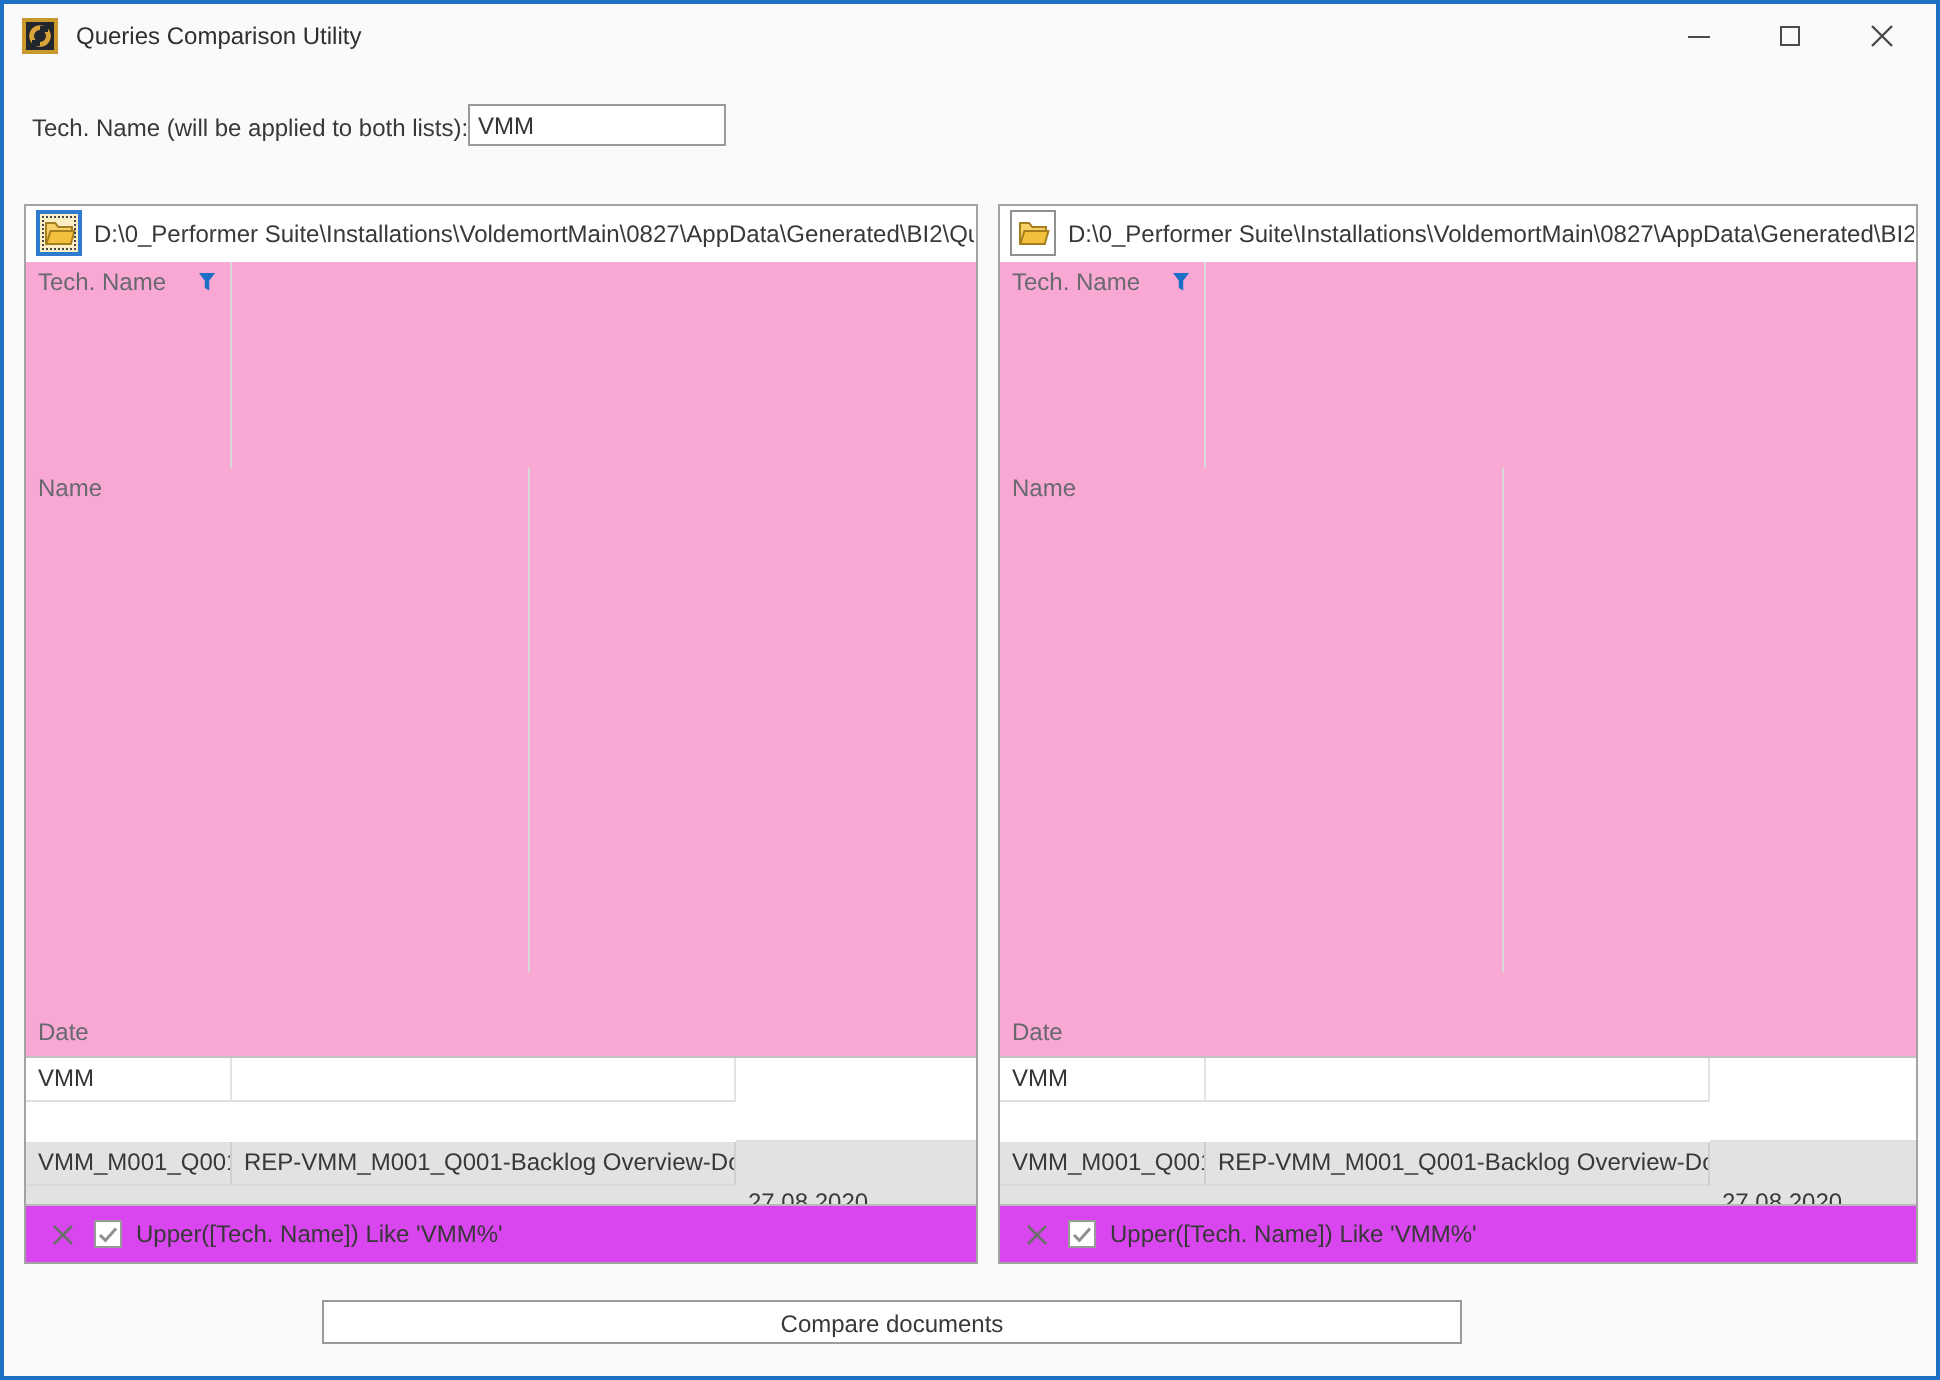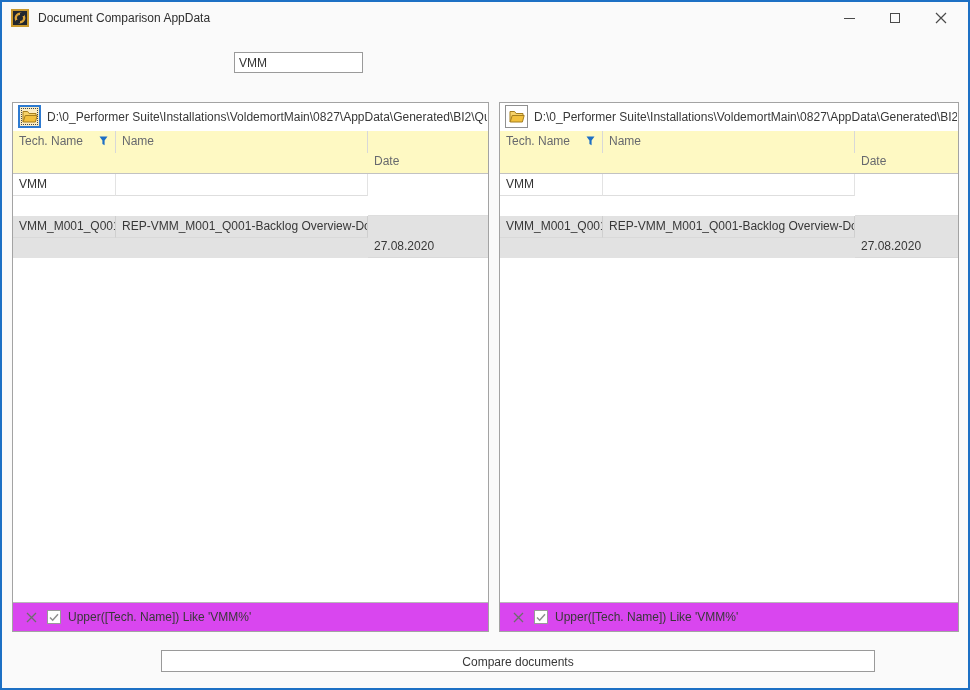--- a/index.html
+++ b/index.html
@@ -33,72 +33,73 @@
     display:flex;align-items:center;justify-content:center;padding:0;cursor:default;}
   .browse-focused{border:2px solid #2e7bd1;outline:1px dotted #44484c;outline-offset:-4px;background:#fbedc4;}
   .browse-normal{border:1px solid #909090;background:#fff;}
   .path-text{position:absolute;left:34px;top:0;right:1px;height:28px;line-height:28px;white-space:nowrap;overflow:hidden;color:#383838;}
   .grid{position:absolute;top:28px;left:0;right:0;}
   .grow{display:flex;width:100%;box-sizing:border-box;}
   .cell{box-sizing:border-box;padding:0 0 0 6px;white-space:nowrap;overflow:hidden;line-height:21px;height:22px;}
   .c1{width:103px;flex:0 0 103px;position:relative;}
   .c2{width:252px;flex:0 0 252px;}
   .c3{flex:1 1 auto;margin-top:20px;}
-  .hrow{border-bottom:1px solid #c2c2c2;background:#fef9c3;color:#67696e;}
+  .hrow{border-bottom:1px solid #c2c2c2;background:#f9a8d4;color:#67696e;flex-direction:column;}
   .hrow .cell{border-right:1px solid #d8d8d8;}
   .hrow .cell:last-child{border-right:none;}
   .filter-funnel{position:absolute;right:7px;top:5px;}
   .frow{background:#fff;color:#333;}
   .frow .cell{border-right:1px solid #e3e3e3;border-bottom:1px solid #dedede;}
   .frow .cell:last-child{border-right:none;}
   .drow{background:#e2e2e2;color:#383838;}
   .drow .cell{border-right:1px solid #cfcfcf;border-bottom:1px solid #d9d9d9;}
   .drow .cell:last-child{border-right:none;}
   
   .filter-bar{position:absolute;left:0;right:0;bottom:0;height:29px;border-top:1px solid #b9b9b9;background:#d946ef;
     display:flex;align-items:center;padding-left:10px;box-sizing:border-box;}
   .clear-x{width:16px;height:16px;display:flex;align-items:center;justify-content:center;margin-right:8px;}
   .chkbox{width:14px;height:14px;box-sizing:border-box;border:1px solid #9a9a9a;background:#fff;
     display:flex;align-items:center;justify-content:center;margin-right:7px;}
   .filter-expr{color:#383838;}
   
   .compare-btn{
-    position:absolute;left:159px;top:648px;width:714px;height:22px;box-sizing:border-box;
+    position:absolute;left:159px;top:648px;width:570px;height:22px;box-sizing:border-box;
     background:#fff;border:1px solid #9a9a9a;color:#383838;
     font-family:"Liberation Sans",sans-serif;font-size:12px;text-align:center;line-height:20px;cursor:default;
   }
 </style>
 </head>
 <body>
 
 <div class="window">
 
   <div class="titlebar">
     <svg class="app-icon" viewBox="0 0 18 18">
       <rect x="1" y="1" width="16" height="16" fill="#22272e" stroke="#c9992e" stroke-width="2"></rect>
       <circle cx="9" cy="9" r="4.2" fill="none" stroke="#dba43a" stroke-width="2.4"></circle>
       <rect x="9" y="4" width="4" height="3" fill="#22272e"></rect>
       <rect x="5" y="11" width="4" height="3" fill="#22272e"></rect>
     </svg>
-    <span class="title-text">Document Comparison AppData</span>
+    <span class="title-text">Queries Comparison Utility</span>
     <div class="win-controls">
       <button class="win-btn">
         <span class="glyph-min"></span>
       </button>
       <button class="win-btn">
         <span class="glyph-max"></span>
       </button>
       <button class="win-btn">
         <svg width="12" height="12" viewBox="0 0 12 12">
           <path d="M1 1 L11 11 M11 1 L1 11" stroke="#4a4a4a" stroke-width="1.2" fill="none"></path>
         </svg>
       </button>
     </div>
   </div>
 
+  <span class="field-label">Tech. Name (will be applied to both lists):</span>
   <input class="field-input" type="text" value="VMM" style="">
 
   <div class="panel panel-left">
     <div class="path-row">
       <button class="browse-btn browse-focused">
         <svg width="16" height="13" viewBox="0 0 16 13">
           <path d="M1 12 V1.5 h4.6 l1.5 2 H14 v2.5" fill="#f7d268" stroke="#a57f1f" stroke-width="1"></path>
           <path d="M3.2 5.5 H15.2 L13.4 12 H1.2 Z" fill="#f2c03c" stroke="#a57f1f" stroke-width="1"></path>
         </svg>
       </button>

